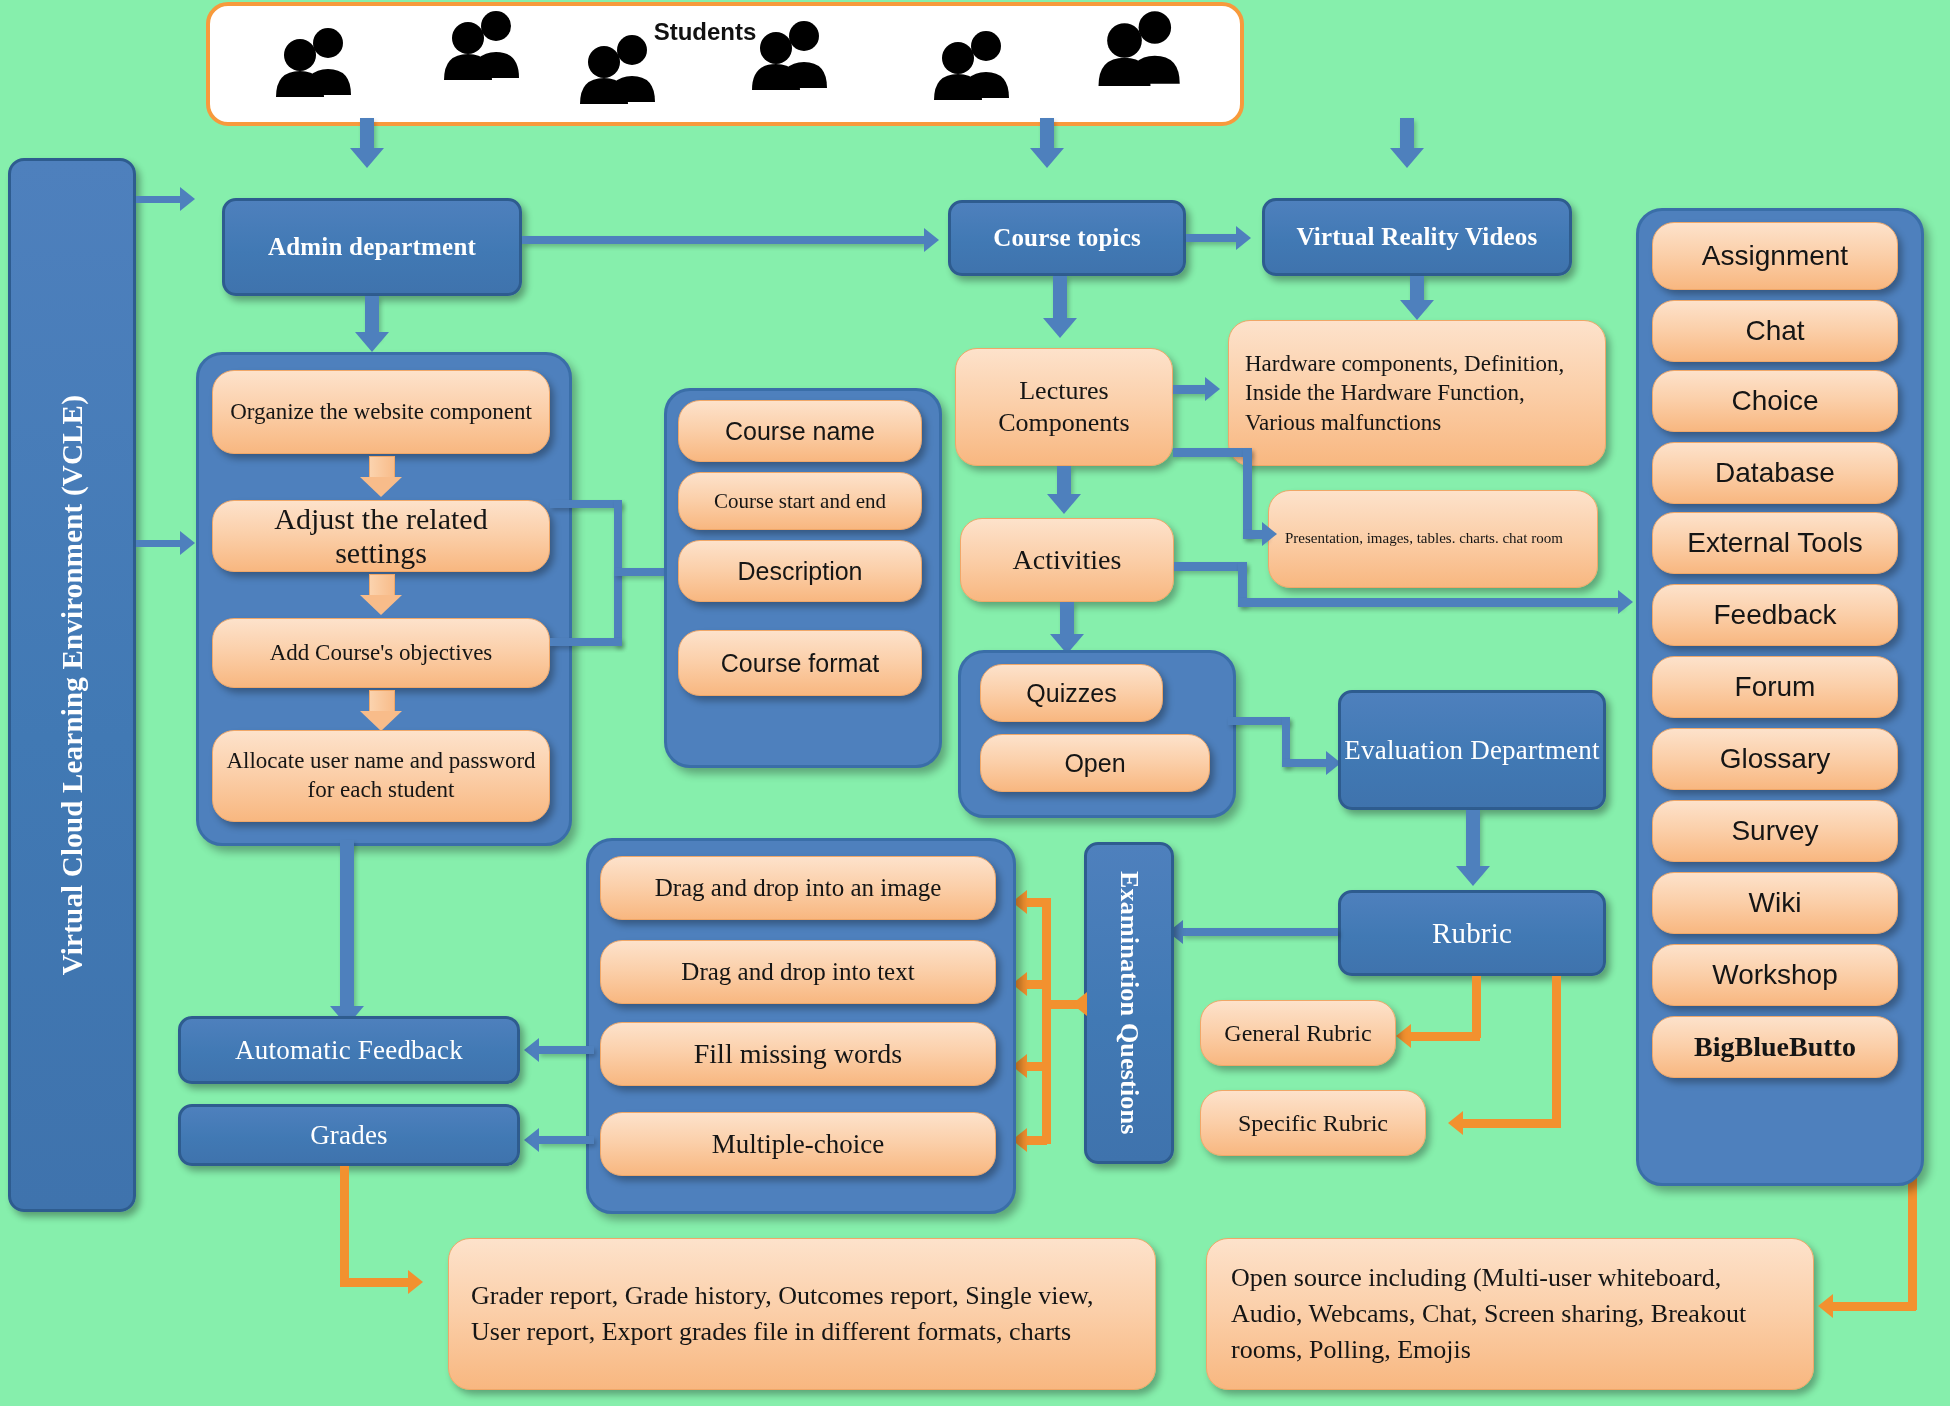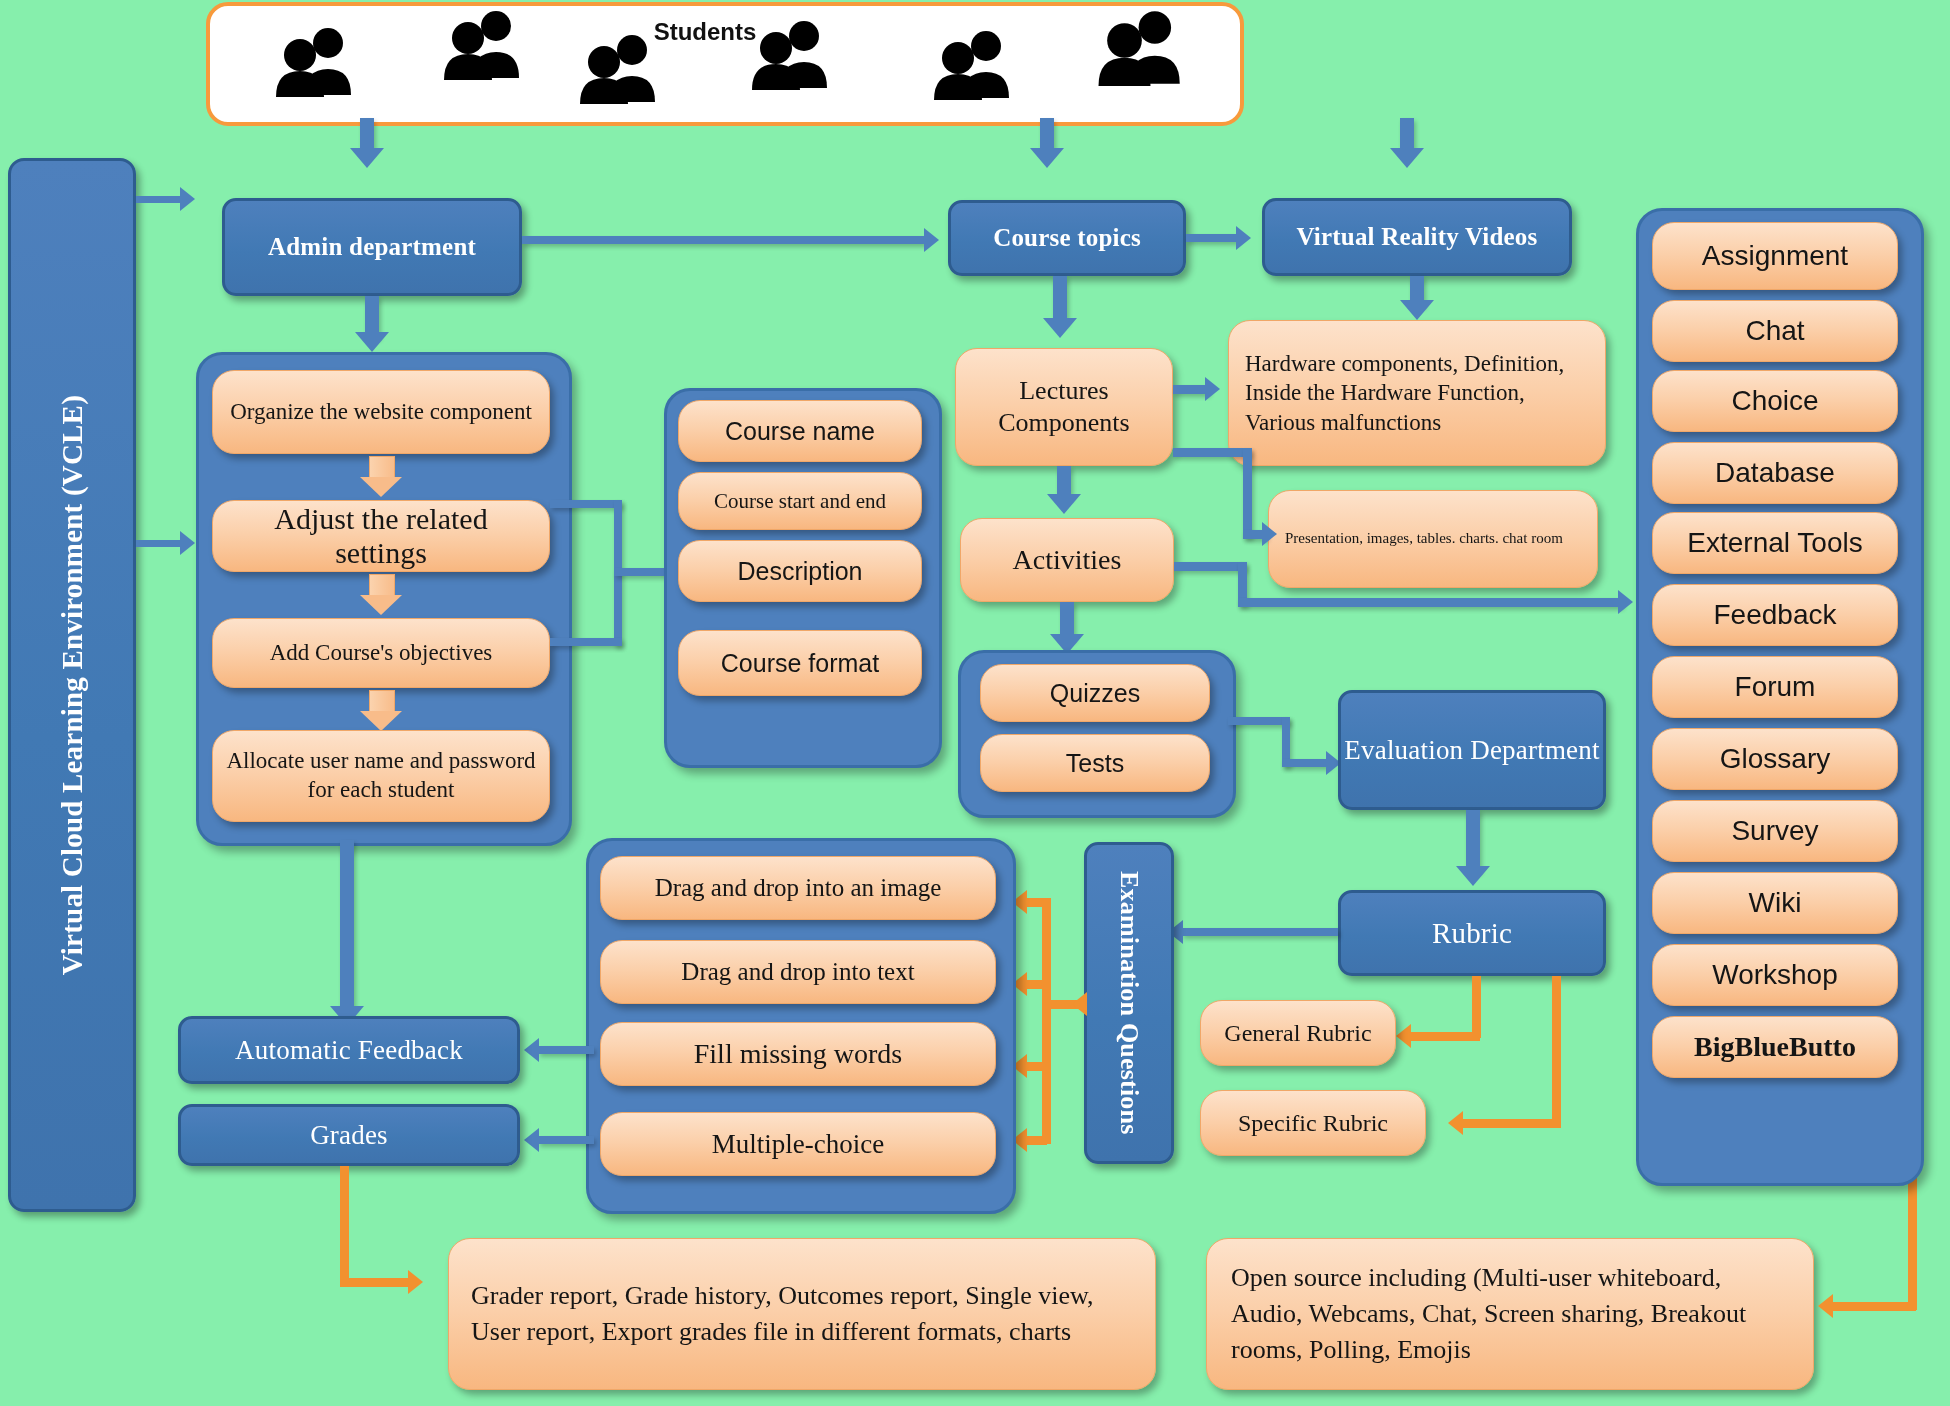--- a/index.html
+++ b/index.html
@@ -250,25 +250,25 @@
 
   <div class="ln shadowline" style="left:1174px;top:562px;width:72px;height:9px;"></div>
   <div class="ln shadowline" style="left:1238px;top:562px;width:9px;height:44px;"></div>
   <div class="ln shadowline" style="left:1238px;top:598px;width:384px;height:9px;"></div>
   <div class="arw right sm" style="left:1618px;top:590px;"></div>
 
   <div class="ln shadowline" style="left:1060px;top:602px;width:14px;height:38px;"></div>
   <div class="arw down" style="left:1050px;top:634px;"></div>
 
   <div class="bluegroup" style="position:absolute;left:958px;top:650px;width:272px;height:162px;"></div>
-  <div class="bx peach sans" style="left:980px;top:664px;width:230px;height:58px;font-size:25px;">
+  <div class="bx peach sans" style="left:980px;top:664px;width:183px;height:58px;font-size:25px;">
     <span>Quizzes</span>
   </div>
   <div class="bx peach sans" style="left:980px;top:734px;width:230px;height:58px;font-size:25px;">
-    <span>Tests</span>
+    <span>Open</span>
   </div>
 
   <div class="ln shadowline" style="left:1228px;top:717px;width:62px;height:8px;"></div>
   <div class="ln shadowline" style="left:1282px;top:717px;width:8px;height:50px;"></div>
   <div class="ln shadowline" style="left:1282px;top:759px;width:48px;height:8px;"></div>
   <div class="arw right sm" style="left:1326px;top:751px;"></div>
 
   <div class="bx blue" style="left:1338px;top:690px;width:268px;height:120px;font-size:27px;font-weight:normal;">
     <span style="line-height:1.28;">Evaluation Department</span>
   </div>

